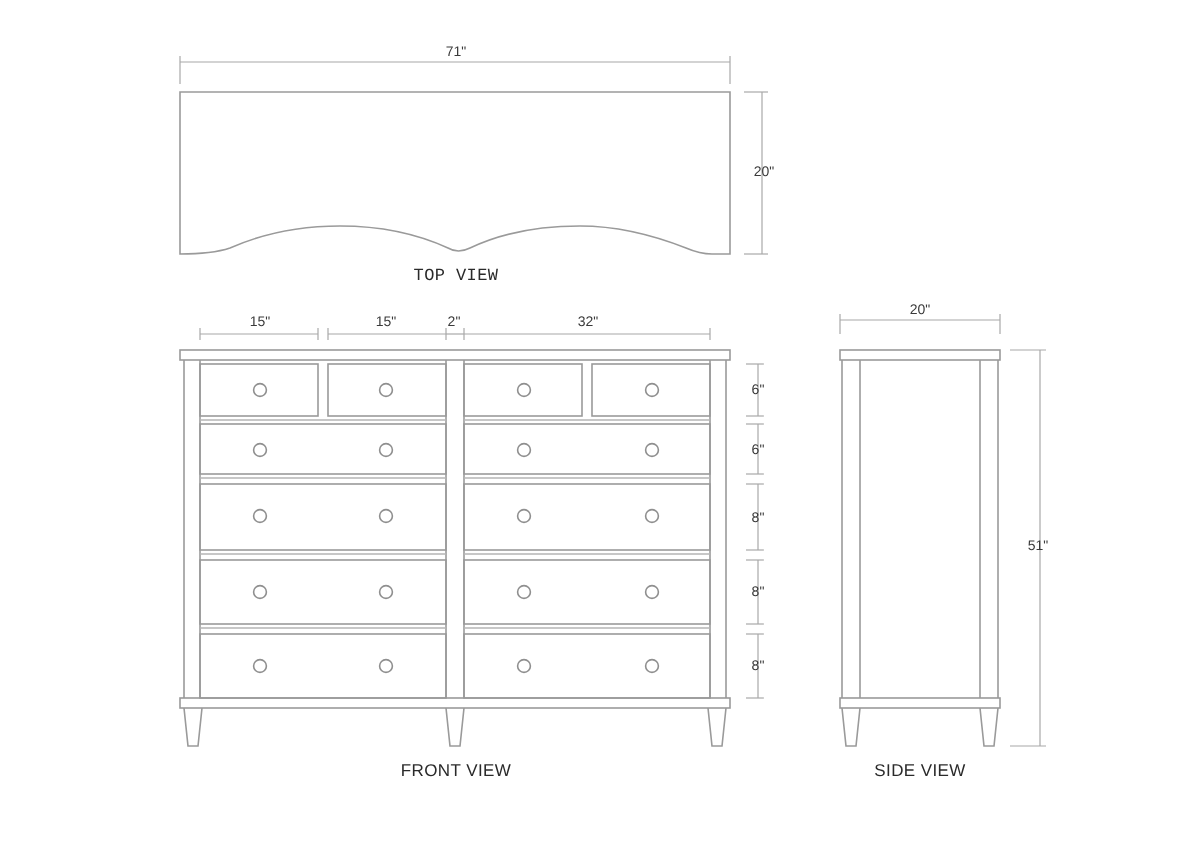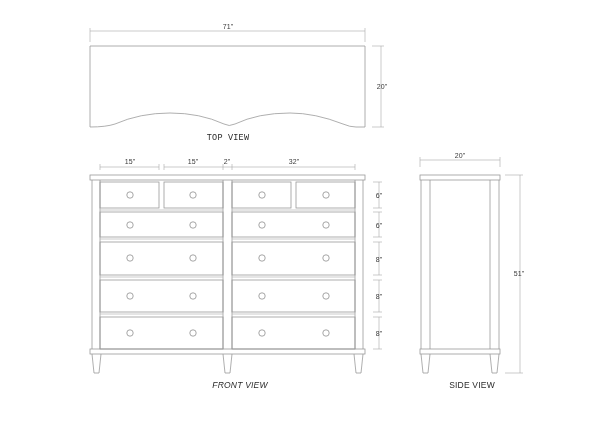--- a/index.html
+++ b/index.html
@@ -170,17 +170,17 @@
 <span class="lbl" style="left:130px;top:158px;">15"</span>
 <span class="lbl" style="left:193px;top:158px;">15"</span>
 <span class="lbl" style="left:227px;top:158px;">2"</span>
 <span class="lbl" style="left:294px;top:158px;">32"</span>
 
 <span class="lbl" style="left:379px;top:192px;">6"</span>
 <span class="lbl" style="left:379px;top:222px;">6"</span>
 <span class="lbl" style="left:379px;top:256px;">8"</span>
 <span class="lbl" style="left:379px;top:293px;">8"</span>
 <span class="lbl" style="left:379px;top:330px;">8"</span>
-<span class="view-lbl" style="left:240px;top:380px;font-style:italic;">FRONT VIEW</span>
+<span class="view-lbl" style="left:228px;top:380px;">FRONT VIEW</span>
 
 <span class="lbl" style="left:460px;top:152px;">20"</span>
 <span class="lbl" style="left:519px;top:270px;">51"</span>
-<span class="view-lbl" style="left:472px;top:380px;">SIDE VIEW</span>
+<span class="view-lbl" style="left:460px;top:380px;">SIDE VIEW</span>
 
 </body></html>

